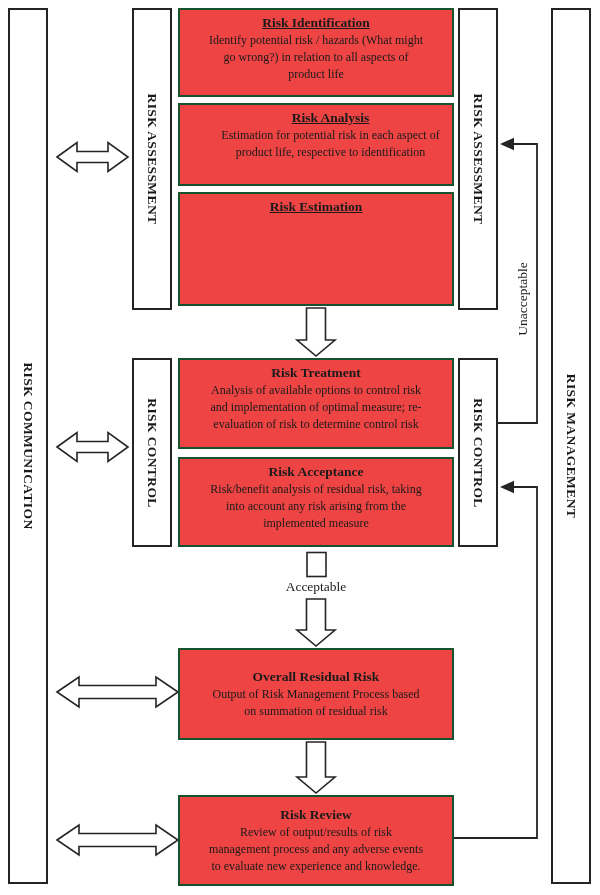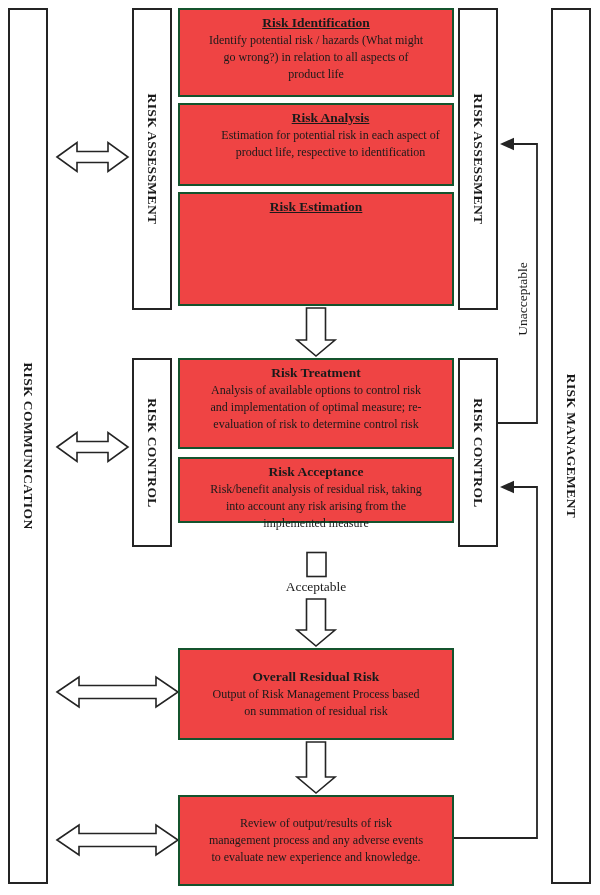--- a/index.html
+++ b/index.html
@@ -92,34 +92,35 @@
     <div class="box-title u">Risk Estimation</div>
   </div>
 
   <div class="pbox" style="top:358px;height:91px;">
     <div class="box-title">Risk Treatment</div>
     <div class="box-body">Analysis of available options to control risk
 and implementation of optimal measure; re-
 evaluation of risk to determine control risk</div>
   </div>
 
-  <div class="pbox" style="top:457px;height:66px;">
+  <div class="pbox" style="top:457px;height:90px;">
     <div class="box-title">Risk Acceptance</div>
     <div class="box-body">Risk/benefit analysis of residual risk, taking
 into account any risk arising from the
 implemented measure</div>
   </div>
 
   <div class="pbox centered" style="top:648px;height:92px;text-align:center;">
     <div class="box-title">Overall Residual Risk</div>
     <div class="box-body">Output of Risk Management Process based
 on summation of residual risk</div>
   </div>
 
   <div class="pbox centered" style="top:795px;height:91px;">
+    <div class="box-title">Risk Review</div>
     <div class="box-body">Review of output/results of risk
 management process and any adverse events
 to evaluate new experience and knowledge.</div>
   </div>
 
   <div class="flow-label" style="left:246px;top:579px;width:140px;">Acceptable</div>
   <div class="flow-label rot" style="left:453px;top:291px;width:140px;">Unacceptable</div>
 
 </div>
 

